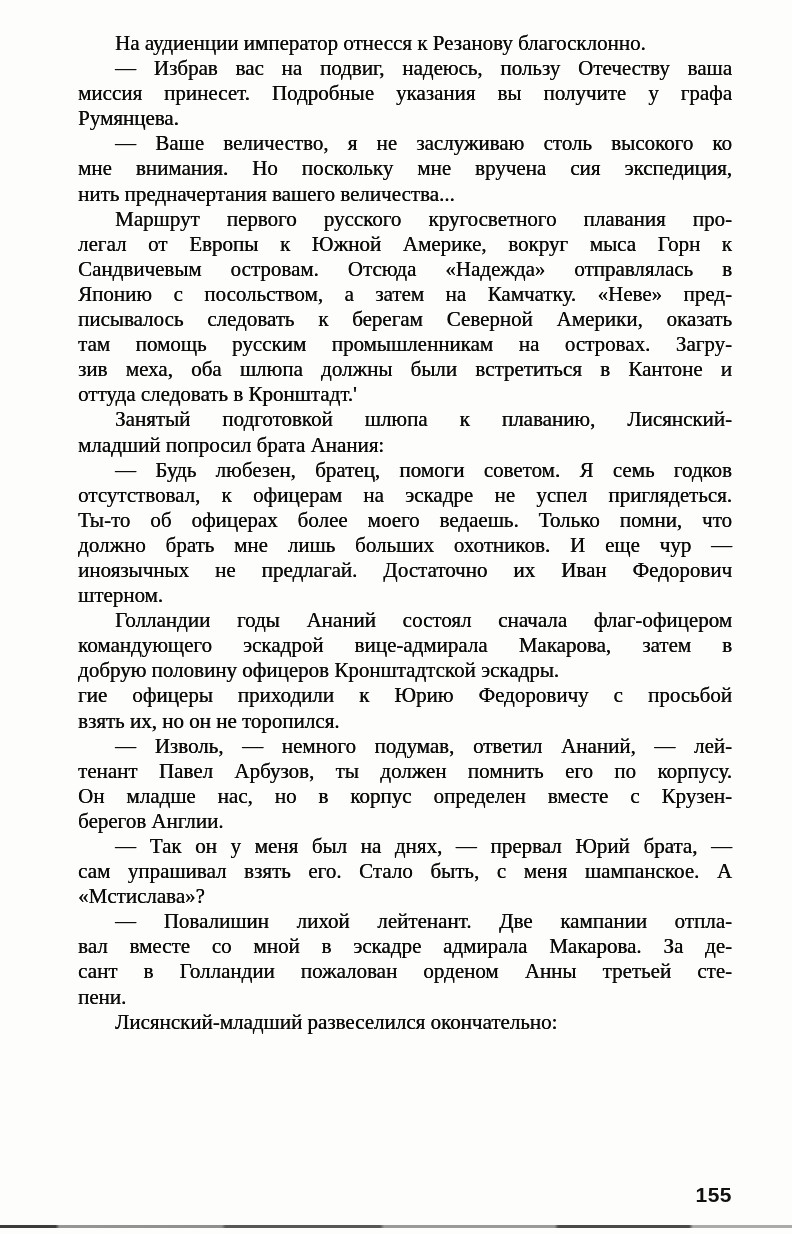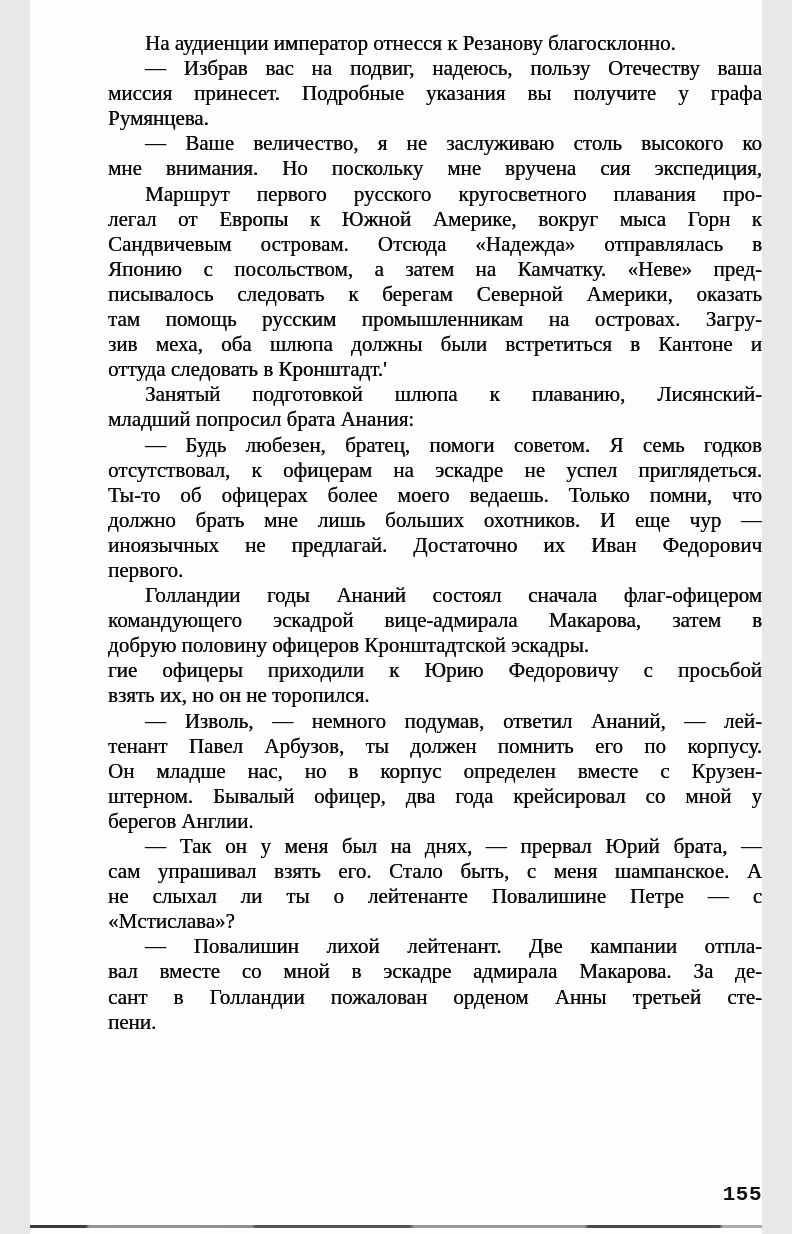--- a/index.html
+++ b/index.html
@@ -1,18 +1,18 @@
 <!DOCTYPE html>
 <html><head>
 <meta charset="utf-8">
 <style>
   html, body { margin: 0; padding: 0; background: #e8e8e8; }
   .page {
     position: relative;
-    width: 732px;
+    width: 792px;
     height: 1234px;
     margin: 0 auto;
     background: #fdfdfb;
     overflow: hidden;
     font-family: "Liberation Serif", serif;
   }
   .text-block {
     position: absolute;
     left: 78px;
     top: 31px;
@@ -27,21 +27,21 @@
     text-align-last: justify;
   }
   .line.indent { text-indent: 37px; }
   .line.last { text-align: justify; text-align-last: left; }
   .page-number {
     position: absolute;
     left: 78px;
     top: 1183px;
     width: 654px;
     text-align: right;
-    font-family: Liberation Mono, monospace;
+    font-family: Liberation Sans, sans-serif;
     font-size: 21px;
     font-weight: bold;
     color: #111;
     letter-spacing: 0.5px;
   }
   .scan-line {
     position: absolute;
     left: 0;
     top: 1225px;
     width: 792px;
@@ -59,50 +59,50 @@
 <body>
 
 <div class="page">
   <div class="text-block">
       <div class="line indent last">На аудиенции император отнесся к Резанову благосклонно.</div>
       <div class="line indent">— Избрав вас на подвиг, надеюсь, пользу Отечеству ваша</div>
       <div class="line">миссия принесет. Подробные указания вы получите у графа</div>
       <div class="line last">Румянцева.</div>
       <div class="line indent">— Ваше величество, я не заслуживаю столь высокого ко</div>
       <div class="line">мне внимания. Но поскольку мне вручена сия экспедиция,</div>
+      <div class="line last">нить предначертания вашего величества...</div>
       <div class="line indent">Маршрут первого русского кругосветного плавания про-</div>
       <div class="line">легал от Европы к Южной Америке, вокруг мыса Горн к</div>
       <div class="line">Сандвичевым островам. Отсюда «Надежда» отправлялась в</div>
       <div class="line">Японию с посольством, а затем на Камчатку. «Неве» пред-</div>
       <div class="line">писывалось следовать к берегам Северной Америки, оказать</div>
       <div class="line">там помощь русским промышленникам на островах. Загру-</div>
       <div class="line">зив меха, оба шлюпа должны были встретиться в Кантоне и</div>
       <div class="line last">оттуда следовать в Кронштадт.'</div>
       <div class="line indent">Занятый подготовкой шлюпа к плаванию, Лисянский-</div>
       <div class="line last">младший попросил брата Анания:</div>
       <div class="line indent">— Будь любезен, братец, помоги советом. Я семь годков</div>
       <div class="line">отсутствовал, к офицерам на эскадре не успел приглядеться.</div>
       <div class="line">Ты-то об офицерах более моего ведаешь. Только помни, что</div>
       <div class="line">должно брать мне лишь больших охотников. И еще чур —</div>
       <div class="line">иноязычных не предлагай. Достаточно их Иван Федорович</div>
-      <div class="line last">первого.</div>
+      <div class="line last">штерном.</div>
       <div class="line indent">Голландии годы Ананий состоял сначала флаг-офицером</div>
       <div class="line">командующего эскадрой вице-адмирала Макарова, затем в</div>
       <div class="line last">добрую половину офицеров Кронштадтской эскадры.</div>
       <div class="line">гие офицеры приходили к Юрию Федоровичу с просьбой</div>
       <div class="line last">взять их, но он не торопился.</div>
       <div class="line indent">— Изволь, — немного подумав, ответил Ананий, — лей-</div>
       <div class="line">тенант Павел Арбузов, ты должен помнить его по корпусу.</div>
       <div class="line">Он младше нас, но в корпус определен вместе с Крузен-</div>
-      <div class="line">штерном. Бывалый офицер, два года крейсировал со мной у</div>
       <div class="line last">берегов Англии.</div>
       <div class="line indent">— Так он у меня был на днях, — прервал Юрий брата, —</div>
       <div class="line">сам упрашивал взять его. Стало быть, с меня шампанское. А</div>
-      <div class="line">не слыхал ли ты о лейтенанте Повалишине Петре — с</div>
       <div class="line last">«Мстислава»?</div>
       <div class="line indent">— Повалишин лихой лейтенант. Две кампании отпла-</div>
       <div class="line">вал вместе со мной в эскадре адмирала Макарова. За де-</div>
       <div class="line">сант в Голландии пожалован орденом Анны третьей сте-</div>
       <div class="line last">пени.</div>
+      <div class="line indent last">Лисянский-младший развеселился окончательно:</div>
     </div>
   <div class="page-number">155</div>
   <div class="scan-line"></div>
 </div>
 
 </body></html>

